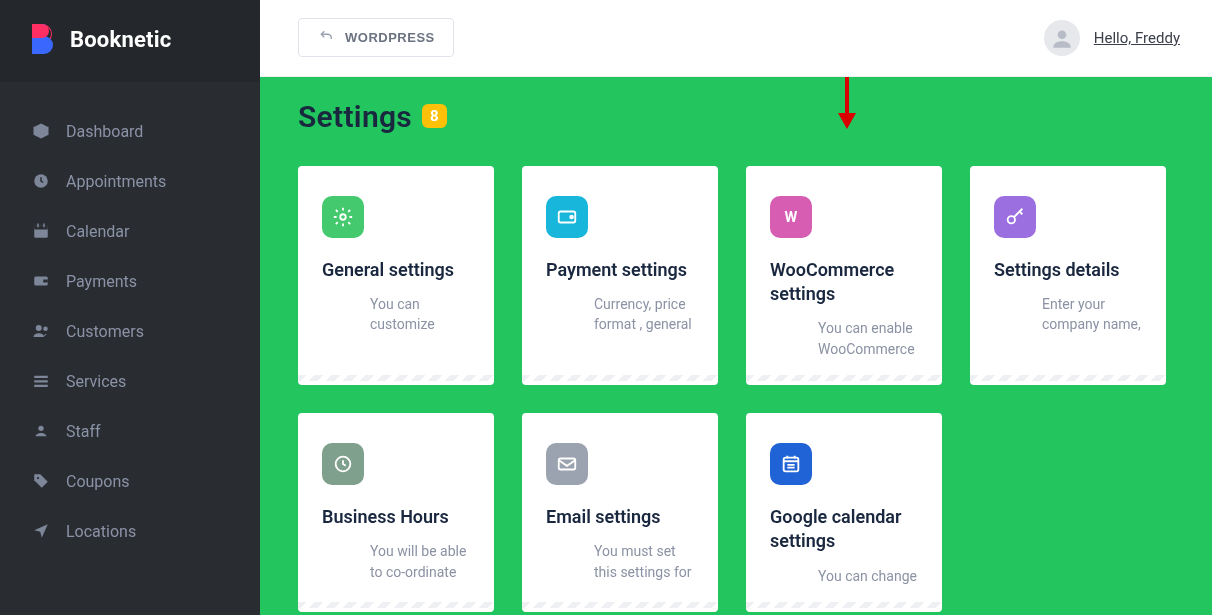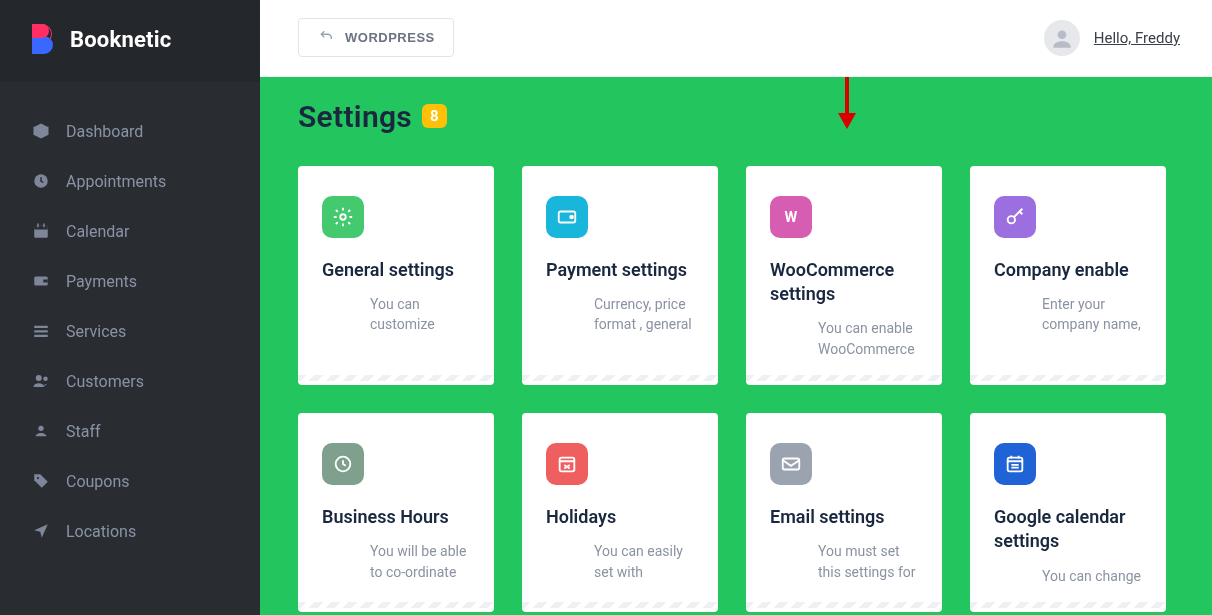--- a/index.html
+++ b/index.html
@@ -229,38 +229,38 @@
         <span class="nico">
           <svg width="18" height="18" viewBox="0 0 24 24" fill="currentColor">
               <rect x="3" y="6" width="18" height="12" rx="2"></rect>
               <rect x="15" y="10" width="6" height="4" fill="#292d32"></rect>
             </svg>
         </span>
         <span>Payments</span>
       </div>
       <div class="nav-item">
         <span class="nico">
-          <svg width="18" height="18" viewBox="0 0 24 24" fill="currentColor">
-              <rect x="3" y="5" width="18" height="3"></rect>
-              <rect x="3" y="11" width="18" height="3"></rect>
-              <rect x="3" y="17" width="18" height="3"></rect>
-            </svg>
-        </span>
-        <span>Services</span>
-      </div>
-      <div class="nav-item">
-        <span class="nico">
           <svg width="20" height="18" viewBox="0 0 24 24" fill="currentColor">
               <circle cx="9" cy="8" r="4"></circle>
               <path d="M2 20c0-3 3-5 7-5s7 2 7 5"></path>
               <circle cx="18" cy="9" r="3"></circle>
               <path d="M15 20c0-2 2-4 5-4"></path>
             </svg>
         </span>
         <span>Customers</span>
+      </div>
+      <div class="nav-item">
+        <span class="nico">
+          <svg width="18" height="18" viewBox="0 0 24 24" fill="currentColor">
+              <rect x="3" y="5" width="18" height="3"></rect>
+              <rect x="3" y="11" width="18" height="3"></rect>
+              <rect x="3" y="17" width="18" height="3"></rect>
+            </svg>
+        </span>
+        <span>Services</span>
       </div>
       <div class="nav-item">
         <span class="nico">
           <svg width="16" height="18" viewBox="0 0 24 24" fill="currentColor">
               <circle cx="12" cy="8" r="4"></circle>
               <path d="M4 20c0-3 4-5 8-5s8 2 8 5"></path>
             </svg>
         </span>
         <span>Staff</span>
       </div>
@@ -353,45 +353,35 @@
           <p>You can enable WooCommerce</p>
         </div>
 
         <div class="card">
           <div class="cicon c-purple">
             <svg width="22" height="22" viewBox="0 0 24 24" fill="none" stroke="#fff" stroke-width="2">
                 <circle cx="8" cy="15" r="4"></circle>
                 <path d="M11 12 20 3M17 6l3 3"></path>
               </svg>
           </div>
-          <h3>Company enable</h3>
+          <h3>Settings details</h3>
           <p>Enter your company name,</p>
         </div>
 
         <div class="card">
           <div class="cicon c-sage">
             <svg width="22" height="22" viewBox="0 0 24 24" fill="none" stroke="#fff" stroke-width="2">
                 <circle cx="12" cy="12" r="8"></circle>
                 <path d="M12 8v4l3 2"></path>
               </svg>
           </div>
           <h3>Business Hours</h3>
           <p>You will be able to co-ordinate your</p>
         </div>
 
-        <div class="card">
-          <div class="cicon c-red">
-            <svg width="22" height="22" viewBox="0 0 24 24" fill="none" stroke="#fff" stroke-width="2">
-                <rect x="4" y="5" width="16" height="15" rx="2"></rect>
-                <path d="M4 9h16M9 13l6 4M15 13l-6 4"></path>
-              </svg>
-          </div>
-          <h3>Holidays</h3>
-          <p>You can easily set with selecting special days,</p>
-        </div>
 
         <div class="card">
           <div class="cicon c-gray">
             <svg width="22" height="22" viewBox="0 0 24 24" fill="none" stroke="#fff" stroke-width="2">
                 <rect x="3" y="6" width="18" height="12" rx="2"></rect>
                 <path d="M3 8l9 6 9-6"></path>
               </svg>
           </div>
           <h3>Email settings</h3>
           <p>You must set this settings for email notifications (</p>

